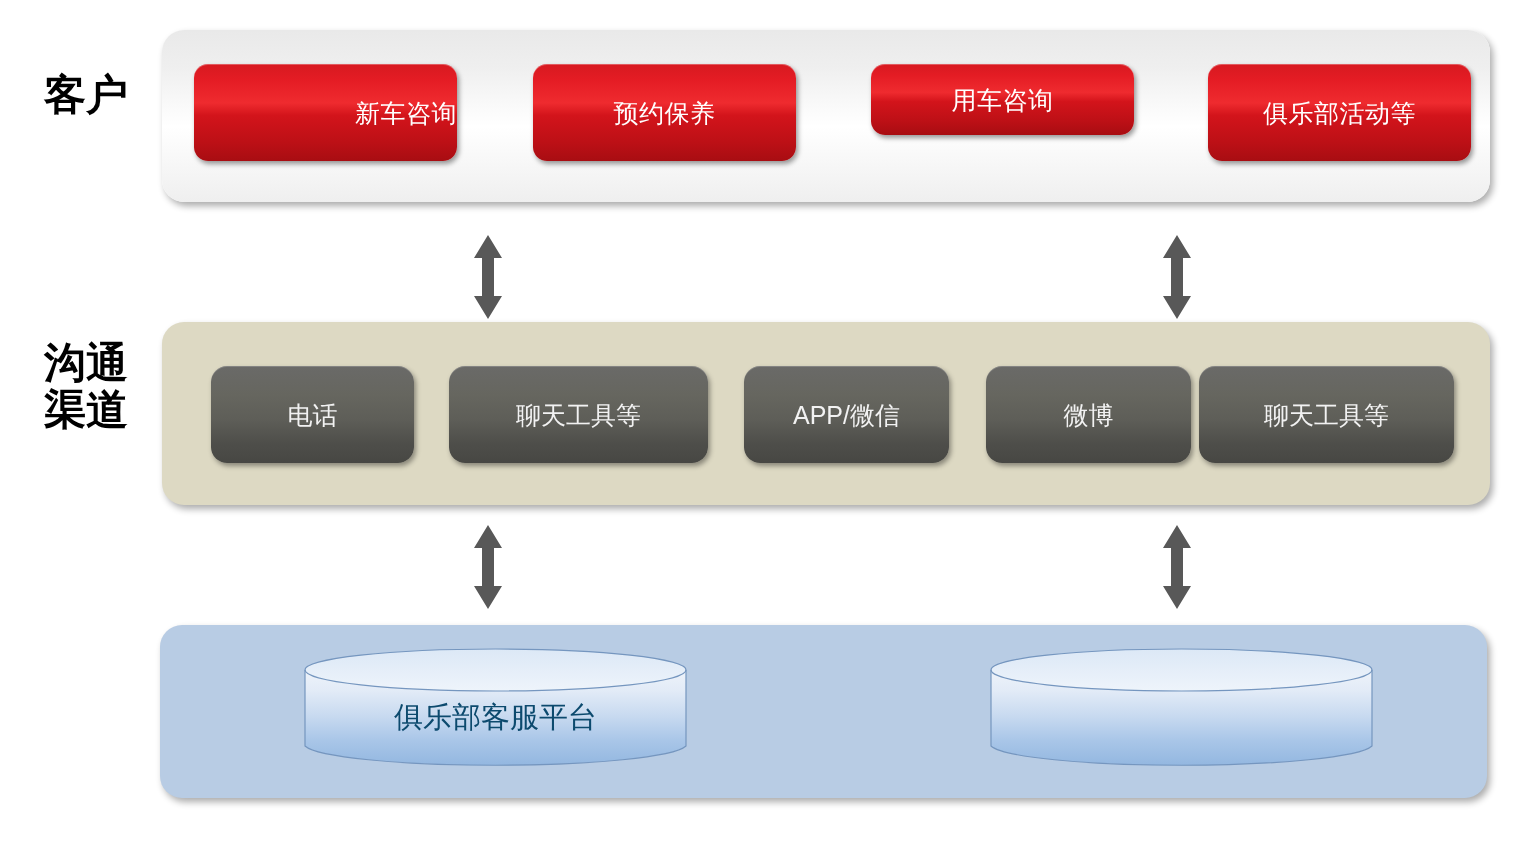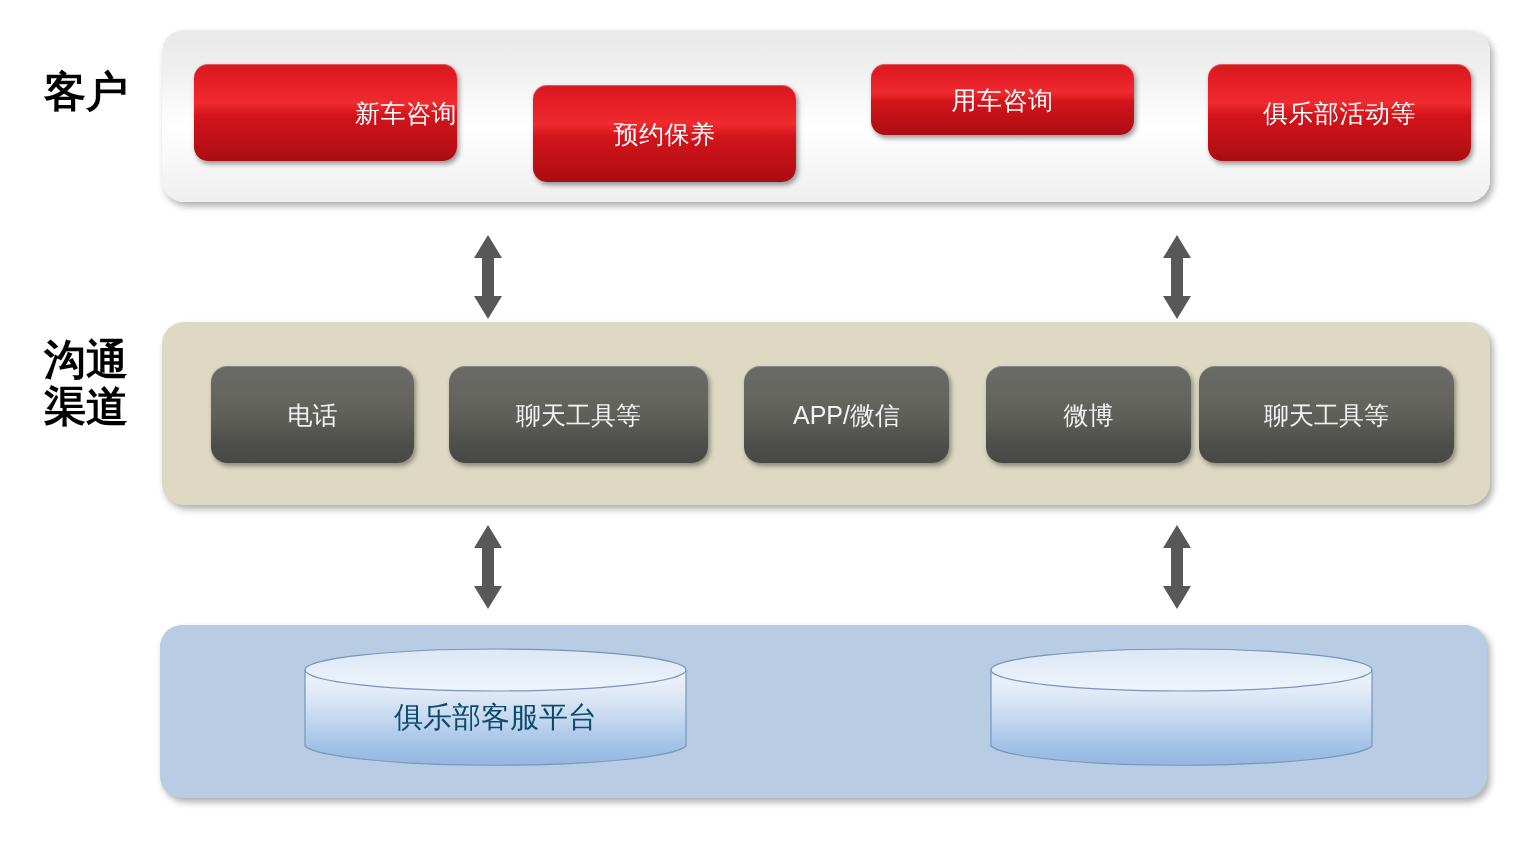--- a/index.html
+++ b/index.html
@@ -25,21 +25,21 @@
   
   .row-label {
     position: absolute;
     font-weight: bold;
     color: #000000;
     font-size: 42px;
     line-height: 47px;
     letter-spacing: 0px;
     text-align: left;
     white-space: pre-line;
-    font-family: Liberation Mono, monospace;
+    font-family: Liberation Serif, serif;
   }
   #label-customer { left: 44px; top: 72px; }
   #label-channel  { left: 44px; top: 340px; }
   #label-platform { left: 44px; top: 645px; }
 
   
   .panel {
     position: absolute;
     border-radius: 22px;
     box-shadow: 3px 4px 7px rgba(0,0,0,0.33);
@@ -146,21 +146,21 @@
 <div class="canvas">
 
   <div class="row-label" id="label-customer">客户</div>
 
   <div class="panel" id="panel-customer"></div>
 
   <div class="chip-red" style="left:194px; top:64px; width:263px; height:97px;justify-content:flex-end;">
     <span class="chip-text">新车咨询</span>
   </div>
 
-  <div class="chip-red" style="left:533px; top:64px; width:263px; height:97px;margin-top:21px;">
+  <div class="chip-red" style="left:533px; top:64px; width:263px; height:97px;">
     <span class="chip-text">预约保养</span>
   </div>
 
   <div class="chip-red" style="left:871px; top:64px; width:263px; height:71px;">
     <span class="chip-text">用车咨询</span>
   </div>
 
   <div class="chip-red" style="left:1208px; top:64px; width:263px; height:97px;">
     <span class="chip-text">俱乐部活动等</span>
   </div>

